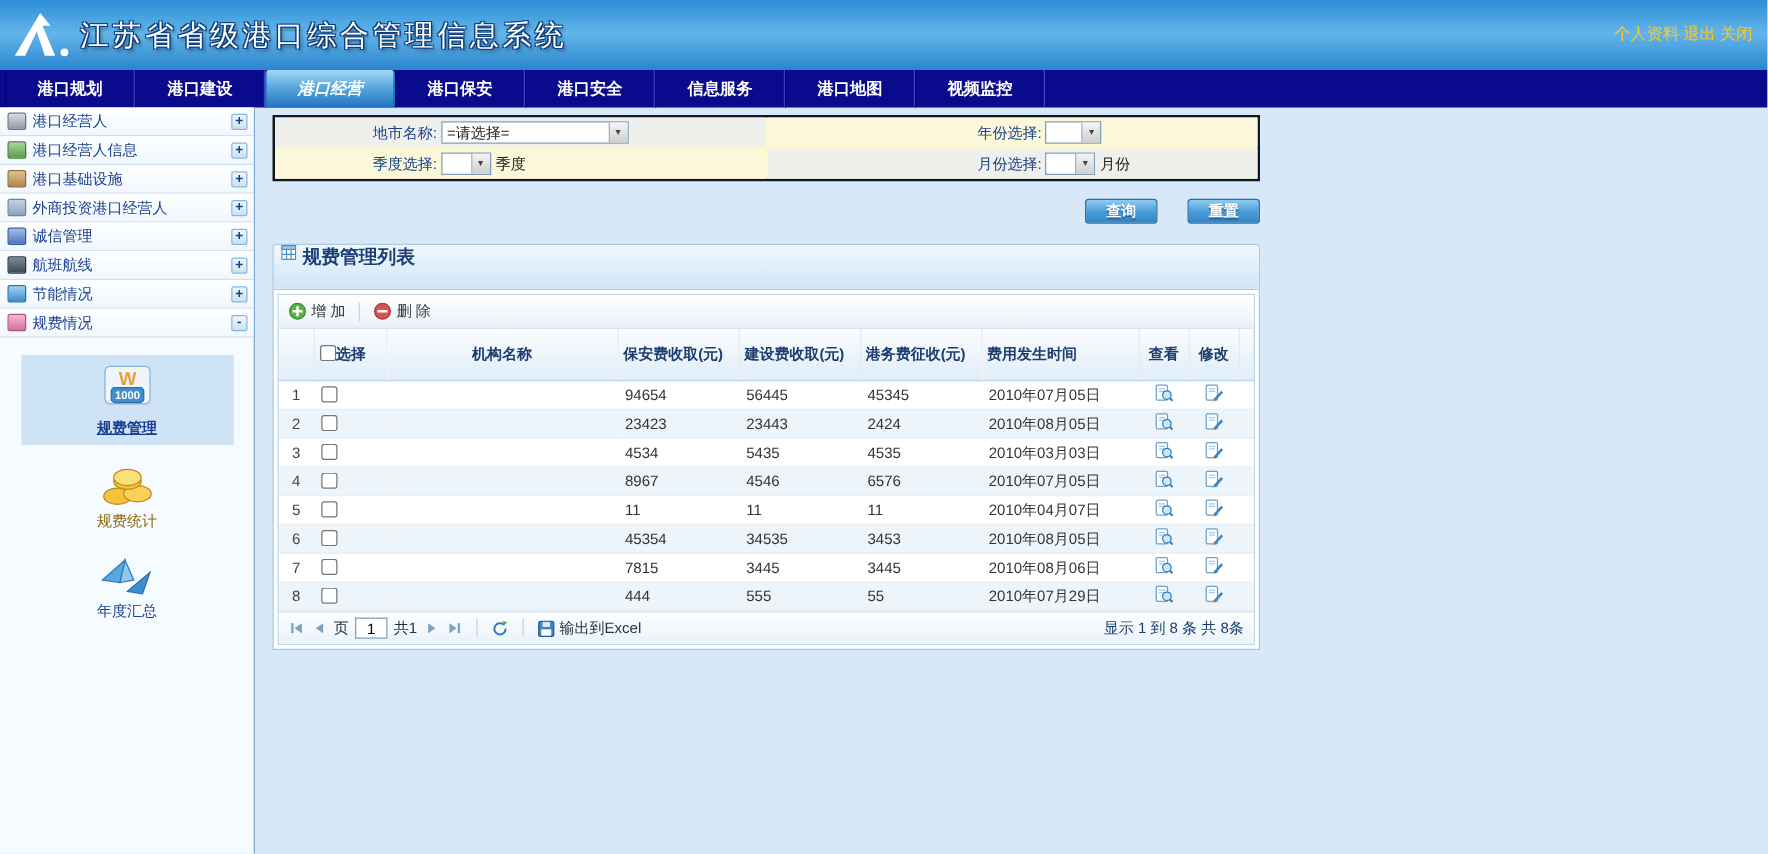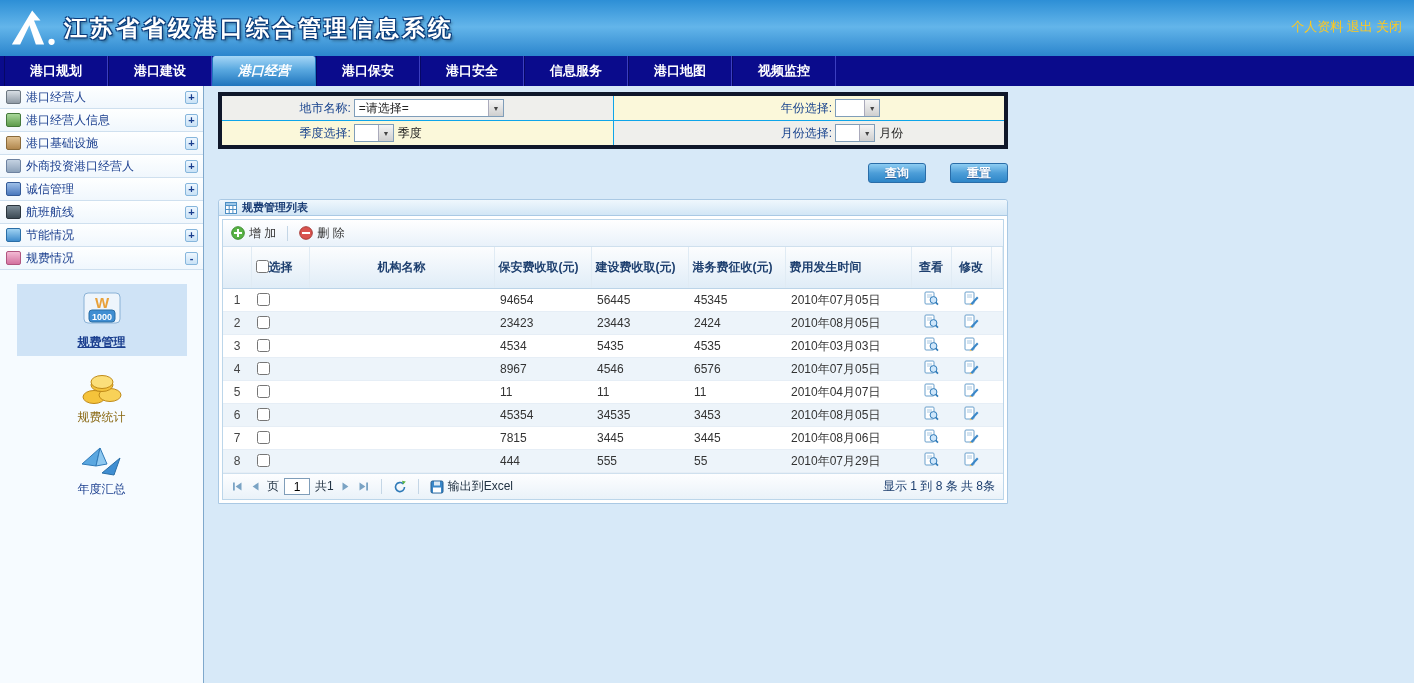--- a/index.html
+++ b/index.html
@@ -2,21 +2,21 @@
 <html><head>
 <meta charset="utf-8">
 <style>
   * { margin:0; padding:0; box-sizing:border-box; }
   html,body { width:1414px; height:683px; overflow:hidden; }
   body { font-family:"Liberation Sans","DejaVu Sans",sans-serif; font-size:12px; background:#d7e9f8; }
 
   
   .app-header { height:56px; background:linear-gradient(180deg,#2d8fd6 0%,#63b5ea 48%,#2b85cd 100%); position:relative; display:flex; align-items:center; padding-left:10px; }
   .logo { width:48px; height:42px; margin-right:6px; }
-  .app-title { color:#fff; font-size:23px; font-weight:bold; letter-spacing:3px;
+  .app-title { color:#fff; font-size:23px; font-weight:normal; letter-spacing:3px;
     text-shadow:1px 1px 0 #0a3c7c,-1px -1px 0 #0a3c7c,1px -1px 0 #0a3c7c,-1px 1px 0 #0a3c7c,2px 2px 3px rgba(0,0,0,.45); }
   .header-right { position:absolute; right:12px; top:6px; text-align:right; }
   .welcome { color:#0d2d73; font-weight:bold; font-size:13px; }
   .header-links { margin-top:12px; }
   .header-links a { color:#ffc81e; font-size:13px; text-decoration:none; cursor:pointer; }
 
   
   .main-nav { height:30px; background:#0a0b8c; display:flex; padding-left:4px; }
   .nav-tab { width:104px; line-height:30px; text-align:center; color:#fff; font-size:13px; font-weight:bold;
     border-right:1px solid #3c3fc0; border-left:1px solid #060766; cursor:pointer; }
@@ -44,21 +44,21 @@
     background:linear-gradient(180deg,#eef7ff,#c9e2f6); border:1px solid #86b6dc; border-radius:2px; cursor:pointer; flex:0 0 auto; }
 
   .submenu { padding-top:14px; display:flex; flex-direction:column; align-items:center; }
   .subitem { display:flex; flex-direction:column; align-items:center; gap:3px; margin-bottom:18px; cursor:pointer; }
   .subitem.selected { background:#cfe3f6; width:170px; padding:7px 0 5px; margin-bottom:14px; }
   .sub-label { font-size:12px; color:#1b3f8f; }
   .sub-label.selected-label { text-decoration:underline; font-weight:bold; }
   .sub-label.gold { color:#8a6914; }
 
   
-  .search-form { width:790px; display:grid; grid-template-columns:1fr 1fr; grid-auto-rows:24px; gap:1px; background:#0ea5e9; border:4px solid #0f172a; }
+  .search-form { width:790px; display:grid; grid-template-columns:1fr 1fr; grid-auto-rows:24px; gap:1px; background:#fef9c3; border:2px solid #0f172a; }
   .cell { display:flex; align-items:center; }
   .bg-gray { background:#efefec; }
   .bg-yellow { background:#fbf8da; }
   .cell-label { color:#16418c; font-size:12px; text-align:right; white-space:nowrap; }
   .w-narrow { width:33%; }
   .w-wide { width:56%; }
   .select { height:18px; background:#fff; border:1px solid #7f9db9; display:flex; align-items:center; margin-left:3px; cursor:pointer; }
   .sel-text { padding:0 4px; font-size:12px; color:#222; flex:1; white-space:nowrap; }
   .sel-arrow { width:15px; height:16px; background:linear-gradient(180deg,#f5f5f5,#cfcfcf); border-left:1px solid #aab; color:#444;
     font-size:7px; display:flex; align-items:center; justify-content:center; }
@@ -68,22 +68,22 @@
   .suffix { margin-left:4px; color:#222; font-size:12px; }
 
   
   .action-row { width:790px; margin-top:14px; display:flex; justify-content:flex-end; gap:24px; }
   .btn { width:58px; height:20px; border:1px solid #2a6da8; border-radius:3px; color:#fff; font-size:12px; font-weight:bold;
     background:linear-gradient(180deg,#8ecdf2 0%,#4d9ed8 50%,#2e86c8 100%); cursor:pointer; text-shadow:0 1px 1px rgba(0,0,60,.4);
     display:flex; align-items:center; justify-content:center; }
 
   
   .panel { width:790px; margin-top:16px; background:#fff; border:1px solid #aac9e4; border-radius:3px 3px 0 0; }
-  .panel-title { height:16px; background:linear-gradient(180deg,#eff7fd,#d2e6f5); border-bottom:1px solid #aac9e4;
-    display:flex; align-items:center; gap:5px; padding:0 6px; color:#1c3f77; font-weight:bold; font-size:11px; border-radius:3px 3px 0 0; }
+  .panel-title { height:36px; background:linear-gradient(180deg,#eff7fd,#d2e6f5); border-bottom:1px solid #aac9e4;
+    display:flex; gap:5px; padding:0 6px; color:#1c3f77; font-weight:bold; font-size:15px; border-radius:3px 3px 0 0; }
   .panel-inner { margin:3px; border:1px solid #bcd6ea; }
 
   .toolbar { height:27px; background:linear-gradient(180deg,#ffffff,#e9f2fa); border-bottom:1px solid #cfe0ee;
     display:flex; align-items:center; padding-left:8px; gap:5px; }
   .tool-btn { display:flex; align-items:center; gap:4px; color:#333; font-size:12px; cursor:pointer; }
   .vsep { width:1px; height:15px; background:#c4d6e6; margin:0 6px; }
 
   table { border-collapse:collapse; table-layout:fixed; width:100%; }
   thead tr { height:24px; background:linear-gradient(180deg,#fcfdfe,#dfecf7); }
   th { font-size:12px; color:#1c3e6e; font-weight:bold; text-align:left; padding:12px 4px; border-bottom:1px solid #bcd4e8;

